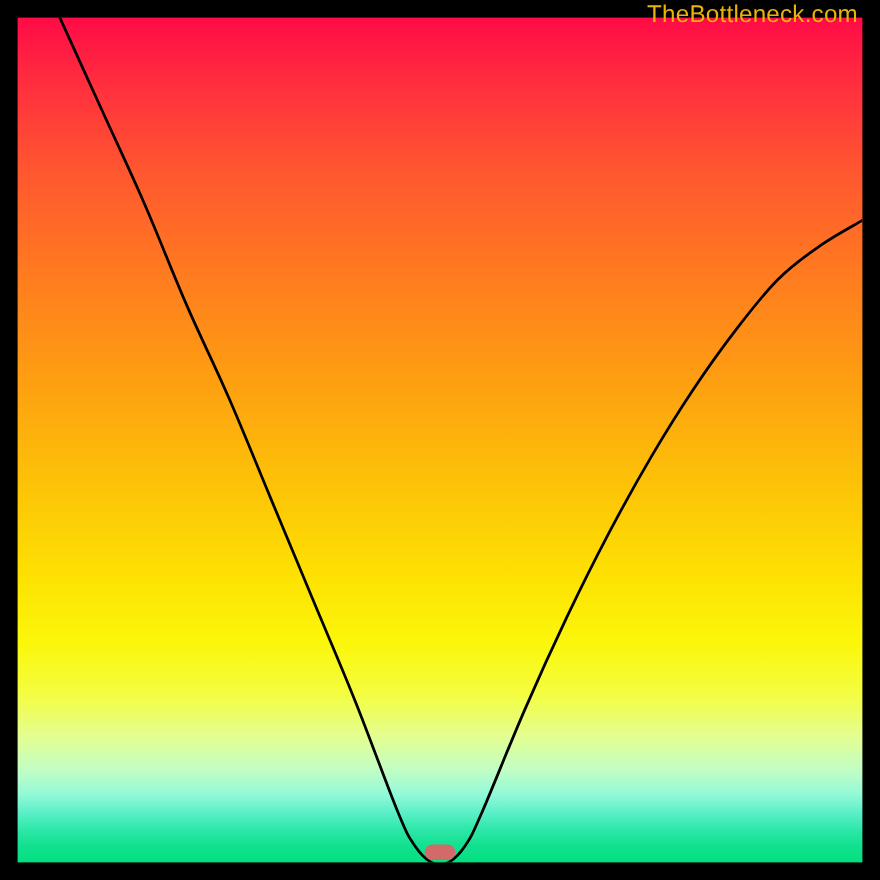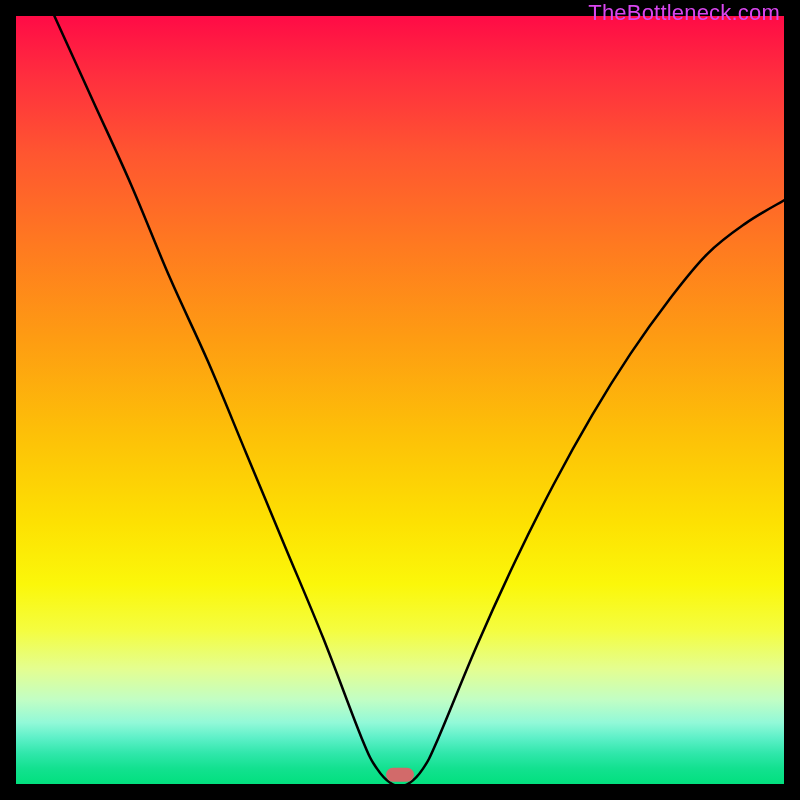--- a/index.html
+++ b/index.html
@@ -59,21 +59,21 @@
     stroke-linejoin: round;
   }
   .marker-dot {
     fill: #d26a6a;
     stroke: none;
   }
   .watermark {
     position: absolute;
     top: 0;
     right: 20px;
-    color: #d946ef;
+    color: #eab308;
     font-size: 22px;
     font-weight: 500;
     letter-spacing: 0.2px;
     user-select: none;
   }
 </style>
 </head>
 <body>
 
 <div class="frame">

